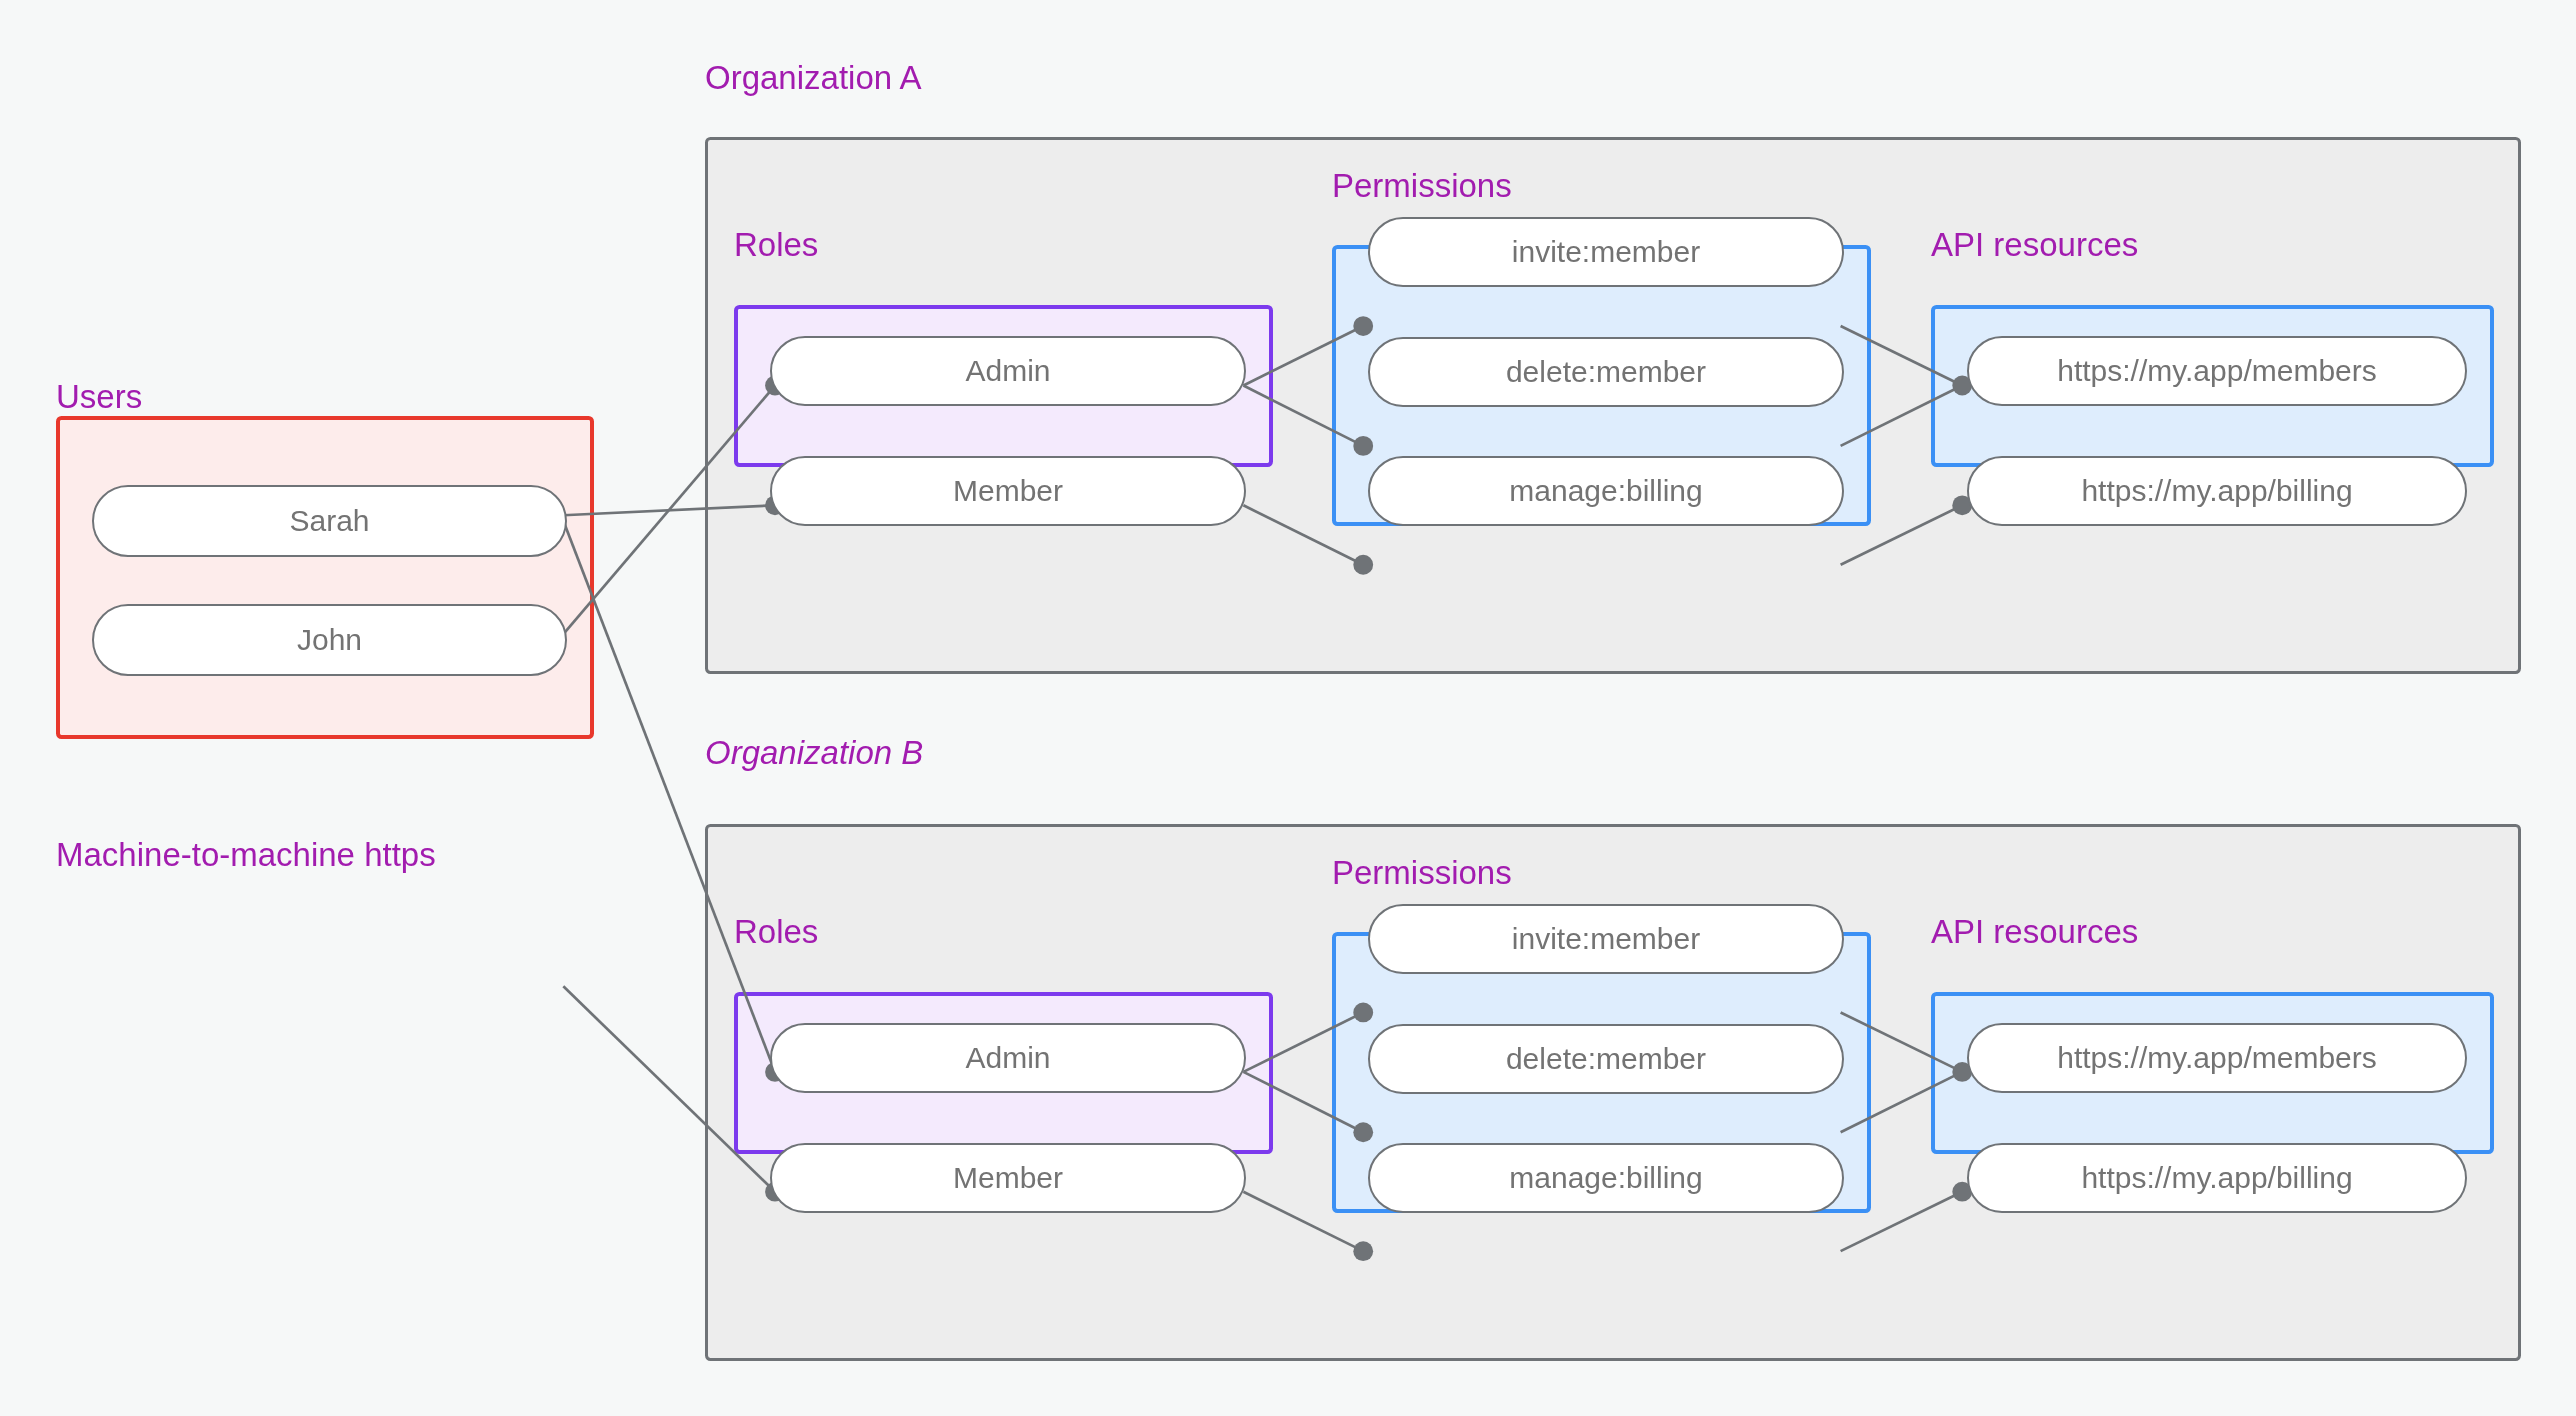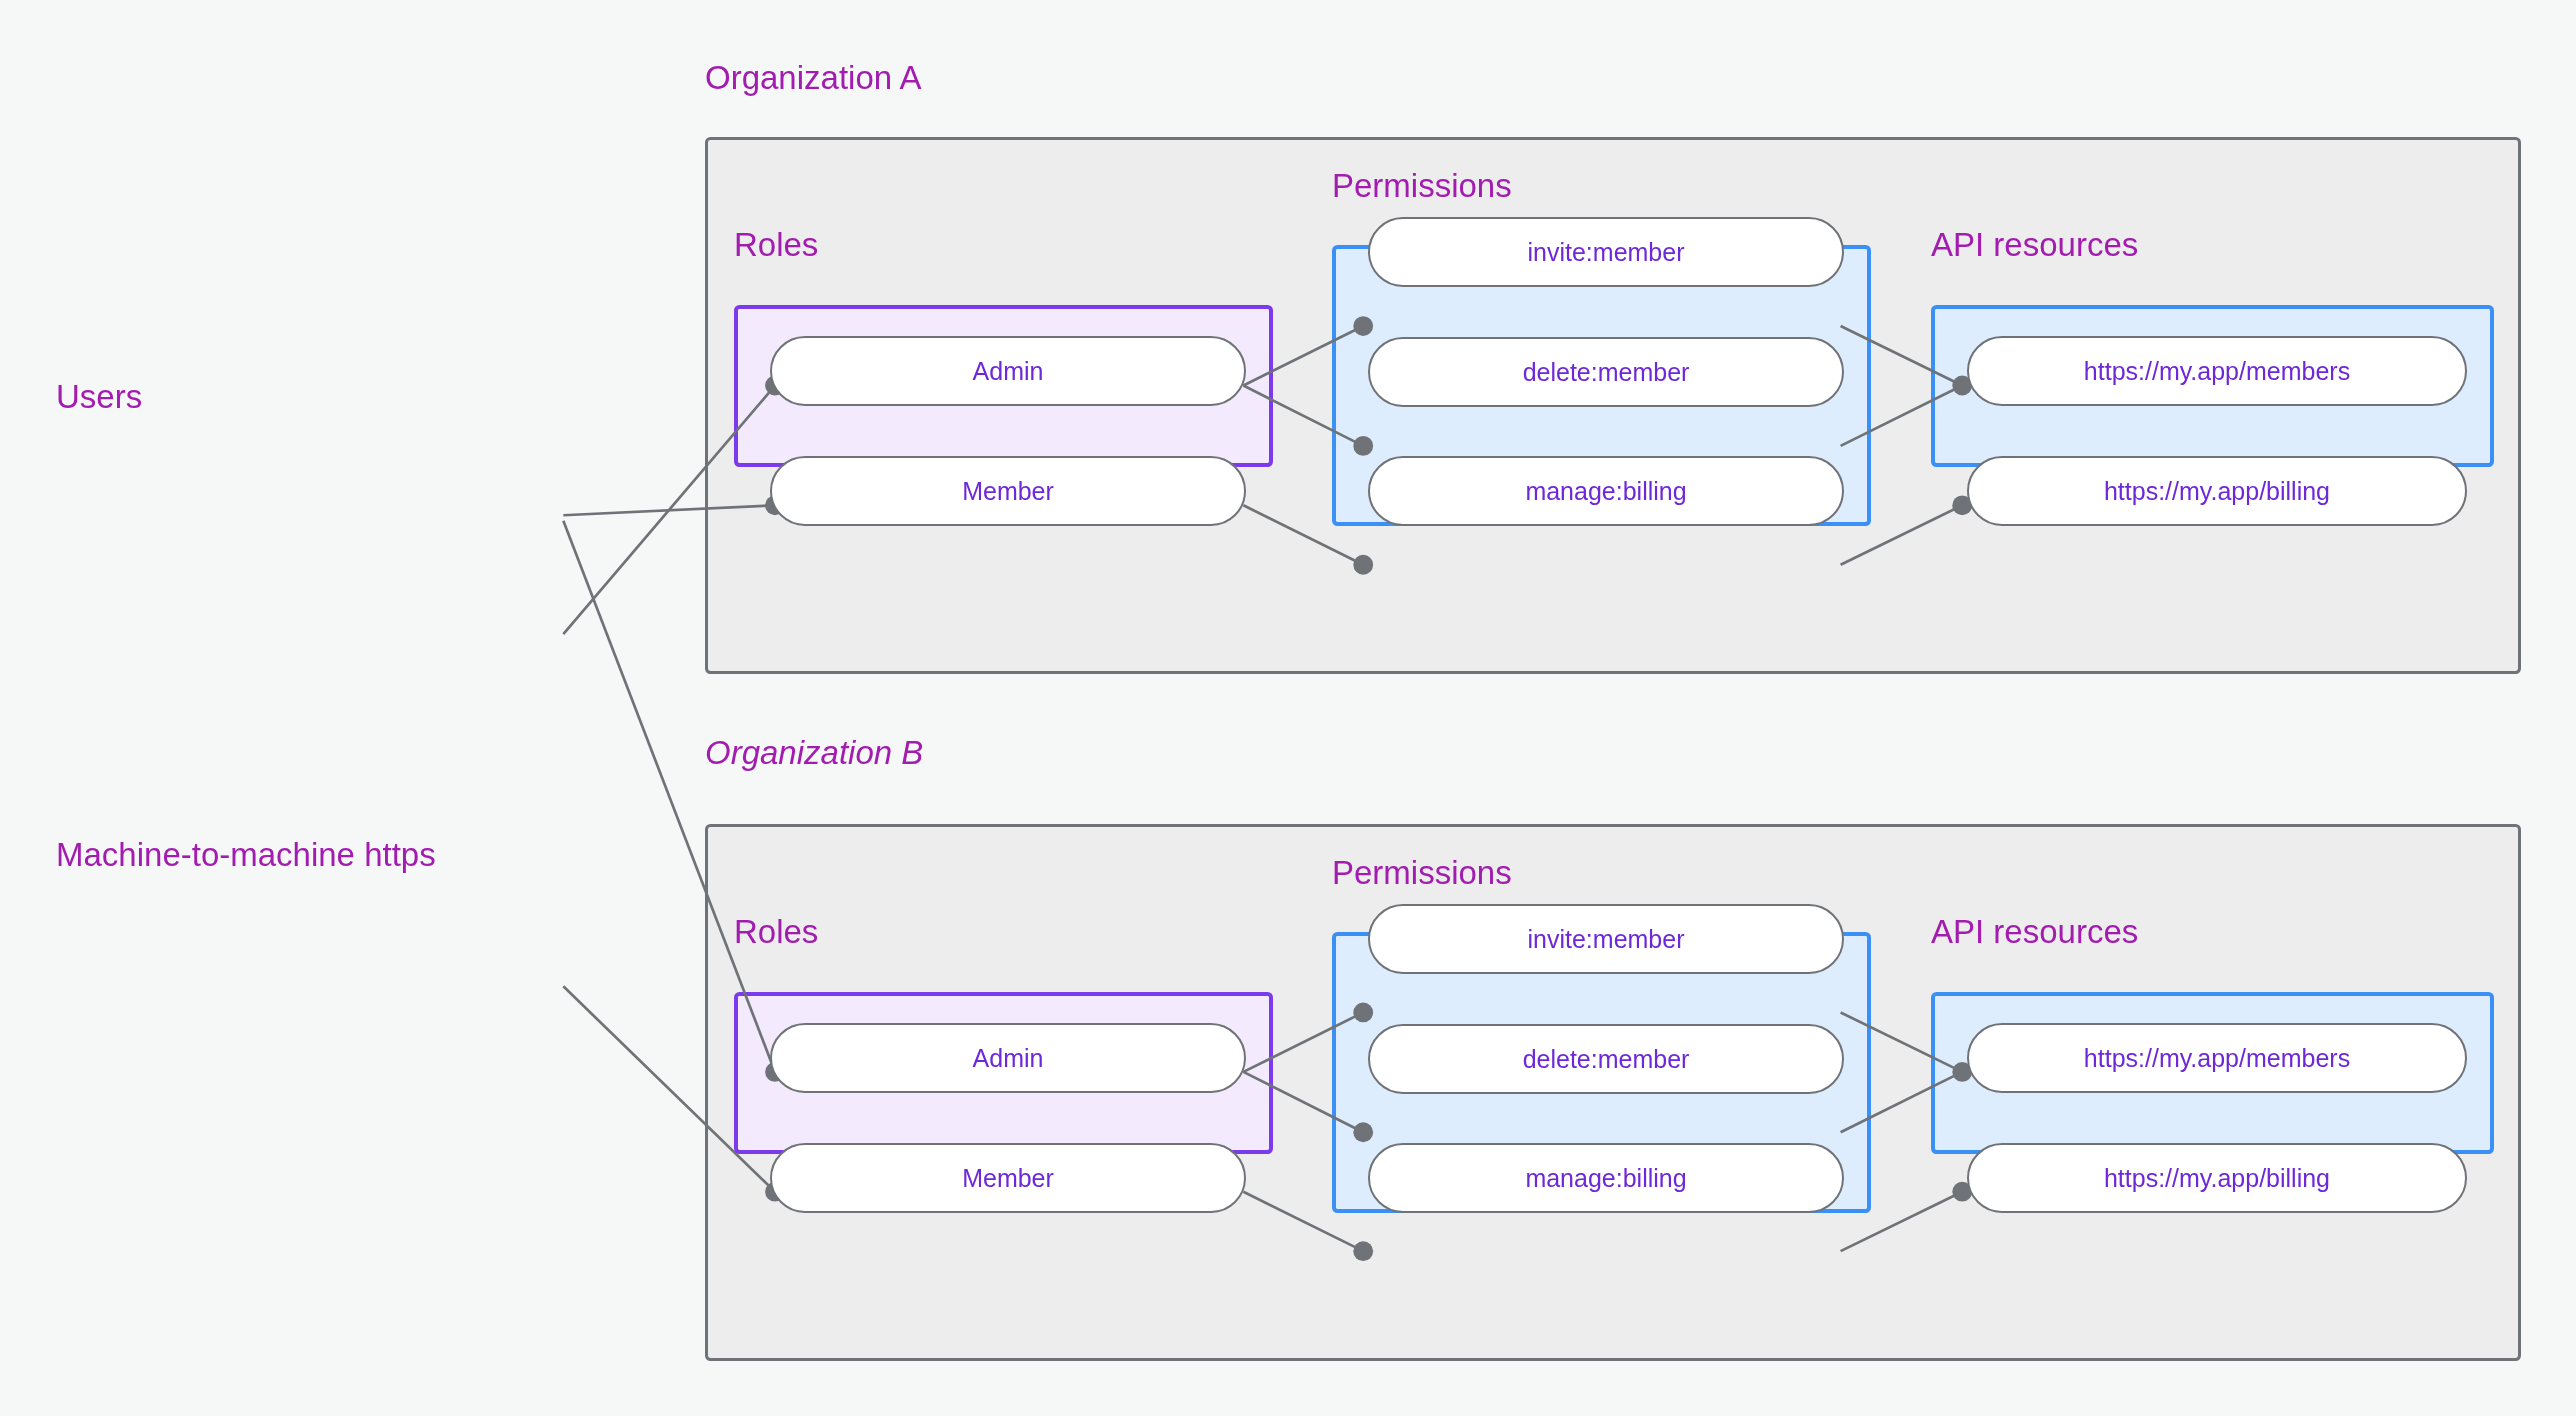--- a/index.html
+++ b/index.html
@@ -52,22 +52,22 @@
   
   .pill {
     position: absolute;
     box-sizing: border-box;
     background: #ffffff;
     border: 2.7px solid #6f7377;
     border-radius: 900px;
     display: flex;
     align-items: center;
     justify-content: center;
-    font-size: 25px;
-    color: #6d28d9;
+    font-size: 30px;
+    color: #737373;
     white-space: nowrap;
     z-index: 5;
   }
   
   svg.edges {
     position: absolute;
     left: 0;
     top: 0;
     width: 2576px;
     height: 1416px;
@@ -126,20 +126,24 @@
     <circle cx="860" cy="1323" r="11"></circle>
     <circle cx="1513" cy="1124" r="11"></circle>
     <circle cx="1513" cy="1257" r="11"></circle>
     <circle cx="1513" cy="1389" r="11"></circle>
     <circle cx="2178" cy="1190" r="11"></circle>
     <circle cx="2178" cy="1323" r="11"></circle>
   </svg>
 
   <div class="caption" style="left:56px; top:360px;margin-top:20px;">Users</div>
 
+  <div class="group users" style="left:56px; top:416px; width:538px; height:323px;">
+    <div class="pill" style="left:32px; top:65px; width:475px; height:72px;">Sarah</div>
+    <div class="pill" style="left:32px; top:184px; width:475px; height:72px;">John</div>
+  </div>
 
   <div class="caption" style="left:56px; top:838px;">Machine-to-machine https</div>
 
 
   <div class="caption" style="left:705px; top:61px;">Organization A</div>
 
   <div class="group org" style="left:705px; top:137px; width:1816px; height:537px;">
 
     <div class="caption" style="left:26px; top:88px; font-size:33px;">Roles</div>
     <div class="group roles" style="left:26px; top:165px; width:539px; height:162px;">

